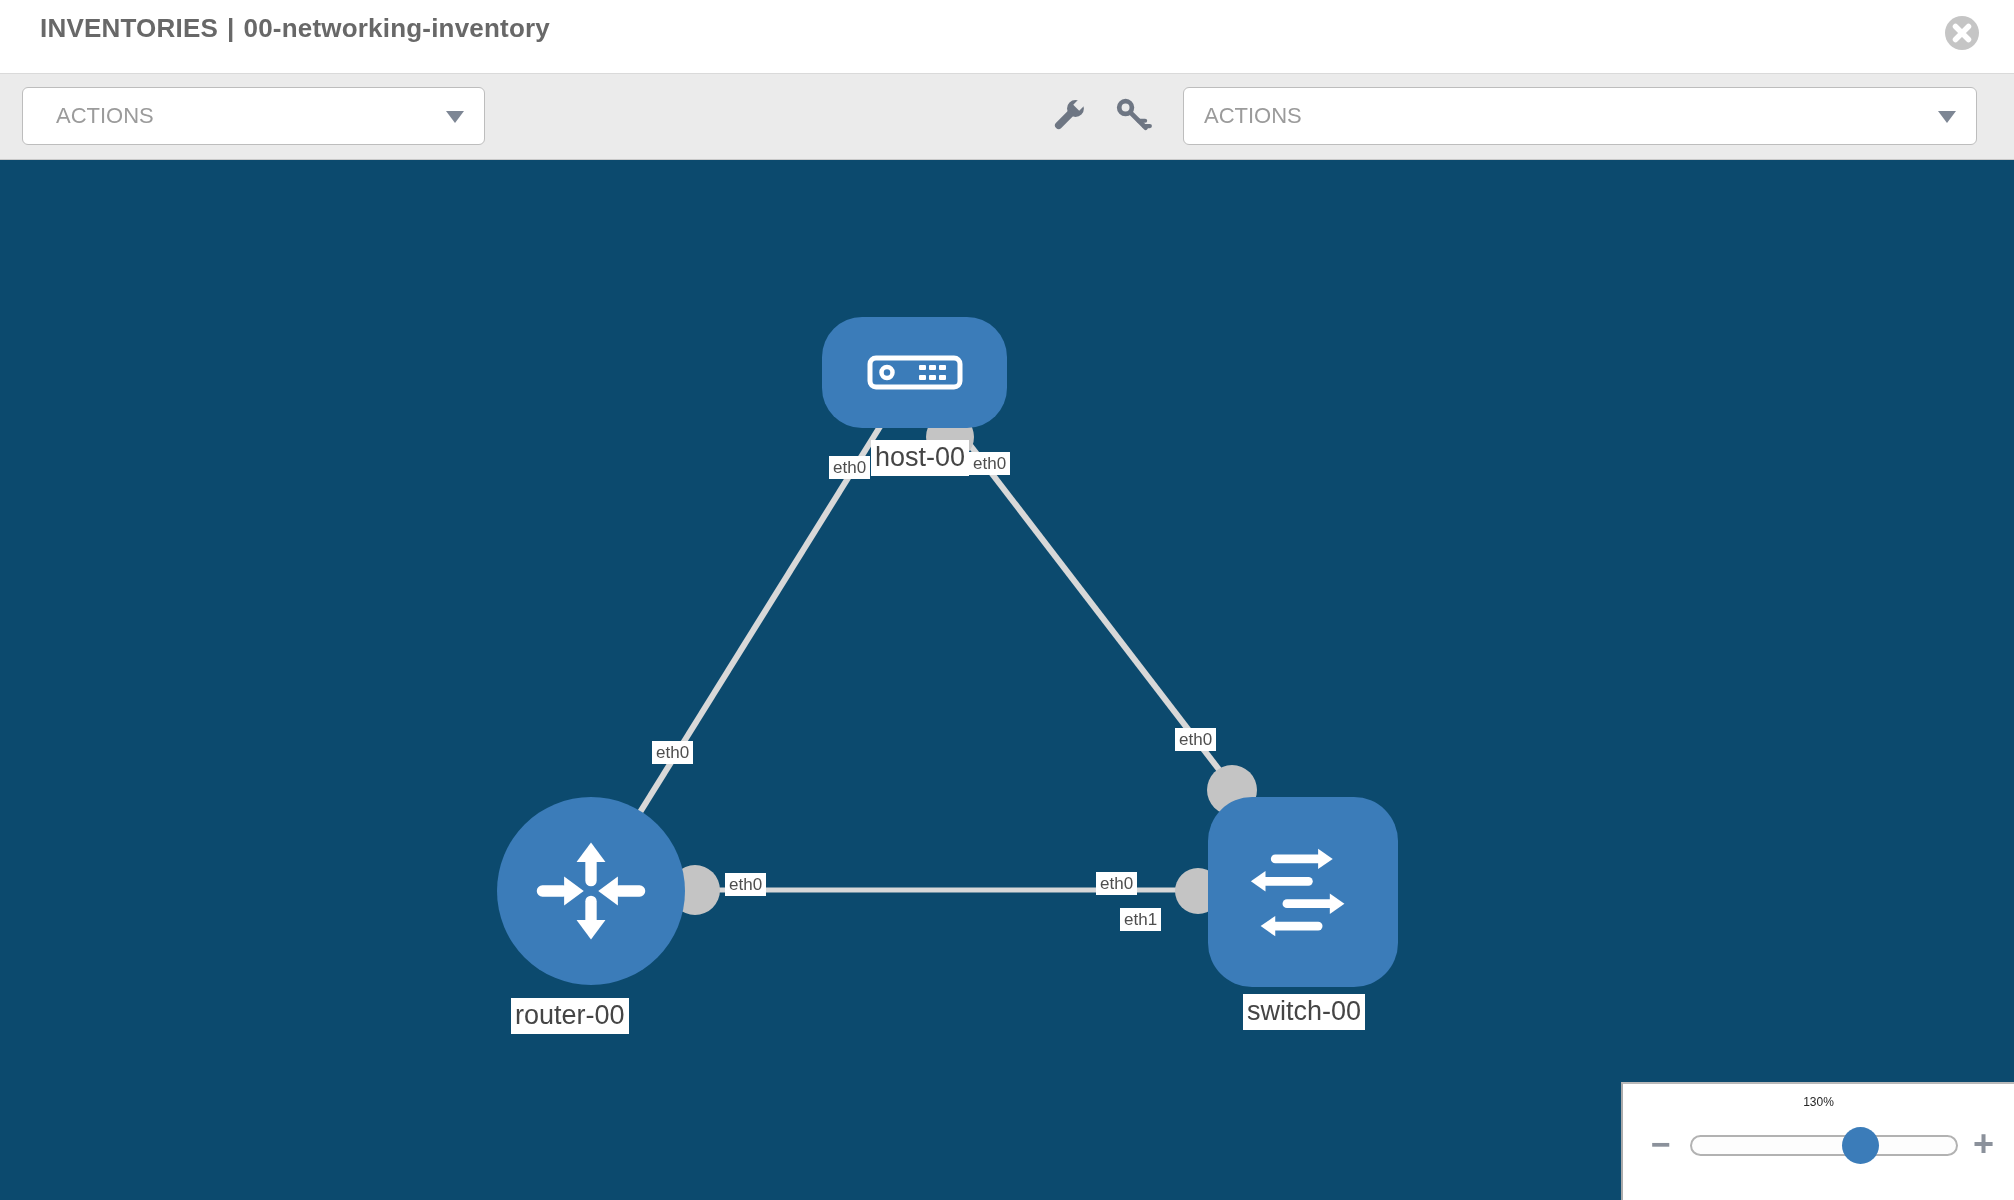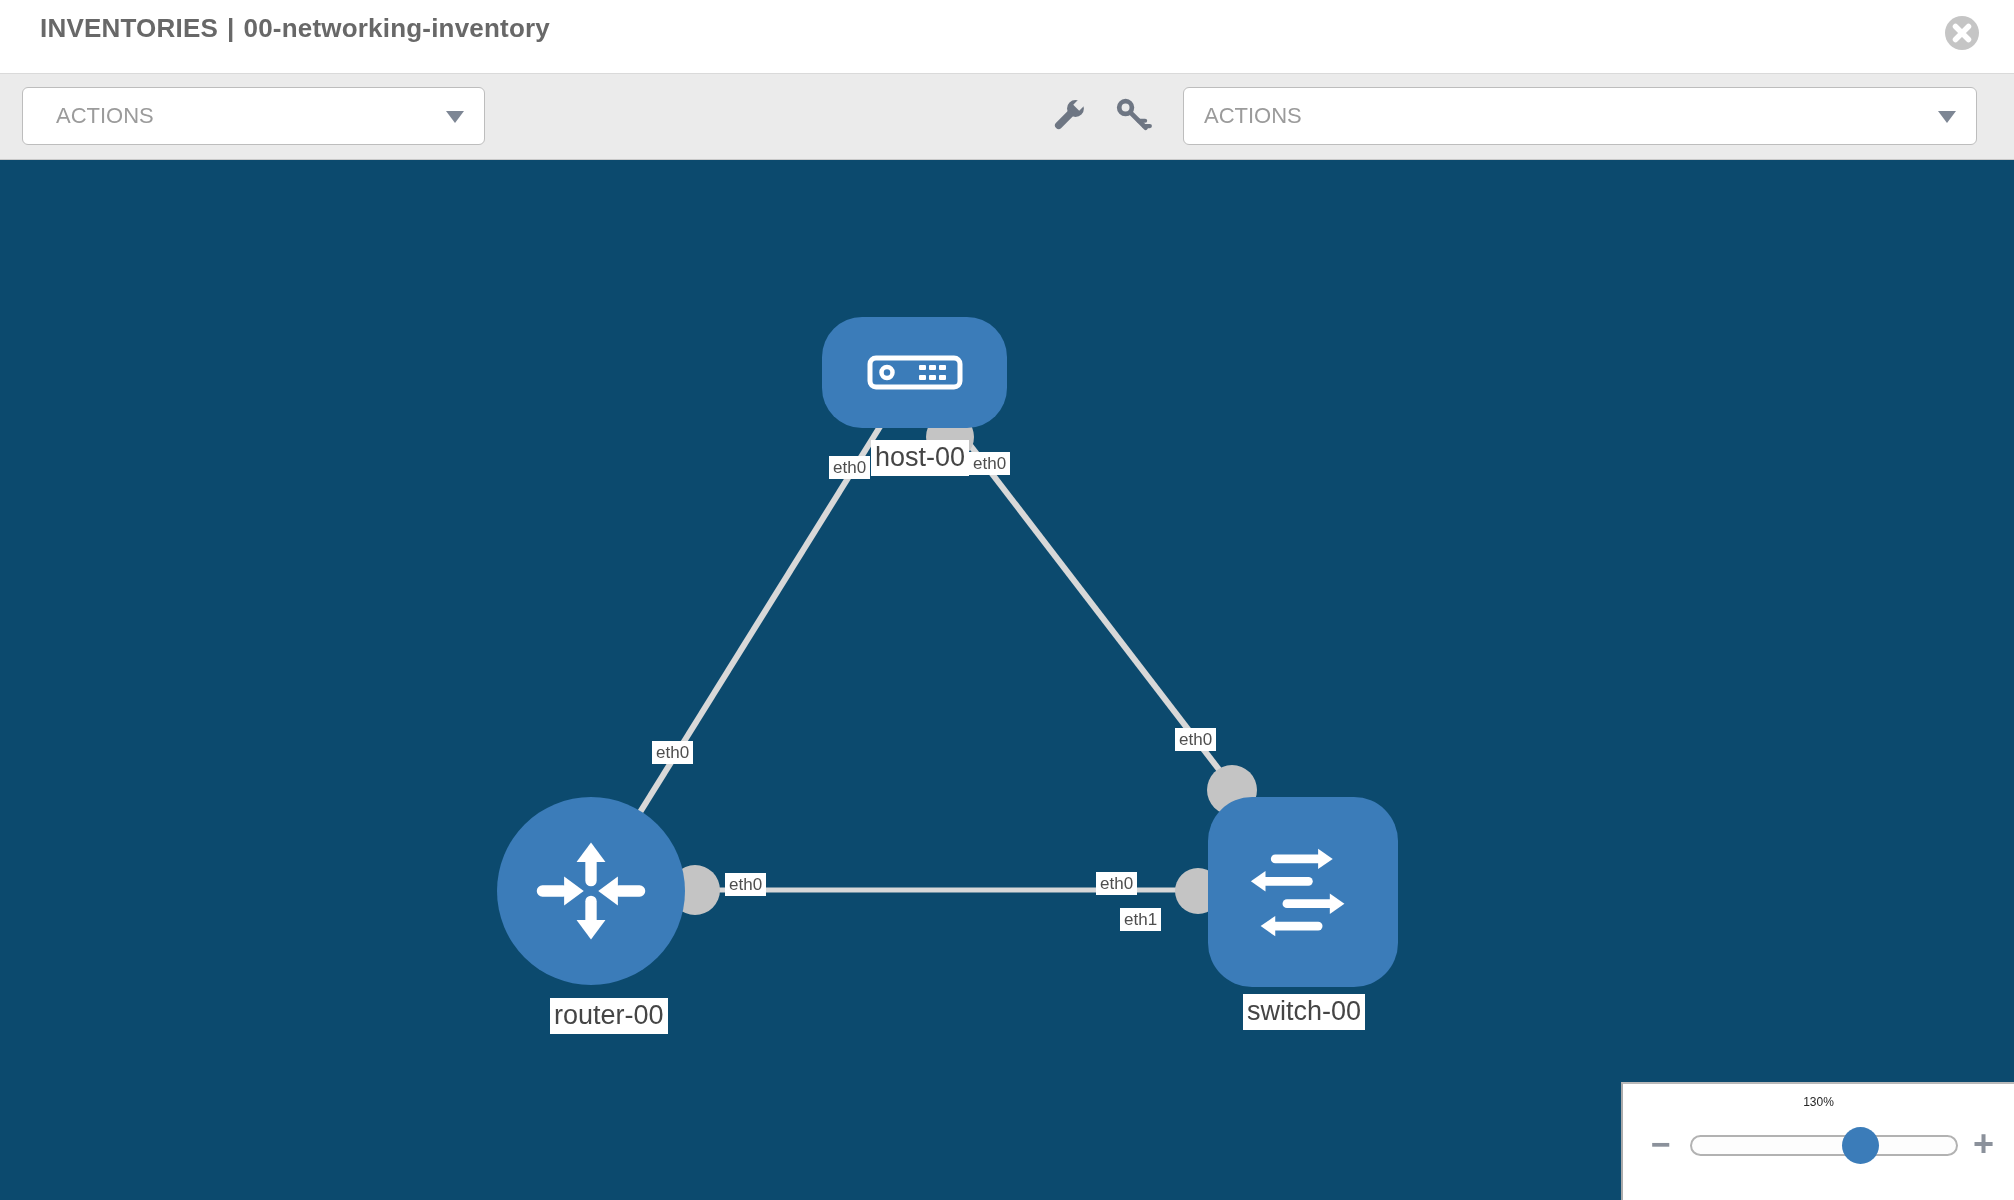--- a/index.html
+++ b/index.html
@@ -146,21 +146,21 @@
 
     <div class="lbl lbl-iface" style="left:829px;top:296px;">eth0</div>
     <div class="lbl lbl-iface" style="left:969px;top:292px;">eth0</div>
     <div class="lbl lbl-iface" style="left:652px;top:581px;">eth0</div>
     <div class="lbl lbl-iface" style="left:1175px;top:568px;">eth0</div>
     <div class="lbl lbl-iface" style="left:725px;top:713px;">eth0</div>
     <div class="lbl lbl-iface" style="left:1096px;top:712px;">eth0</div>
     <div class="lbl lbl-iface" style="left:1120px;top:748px;">eth1</div>
 
     <div class="lbl lbl-node" style="left:871px;top:280px;">host-00</div>
-    <div class="lbl lbl-node" style="left:550px;top:838px;text-align:center;">router-00</div>
+    <div class="lbl lbl-node" style="left:511px;top:838px;text-align:center;">router-00</div>
     <div class="lbl lbl-node" style="left:1243px;top:834px;">switch-00</div>
   </div>
 
   <div class="zoom-panel">
     <div class="zoom-value">130%</div>
     <div class="zoom-row">
       <span class="zoom-minus">−</span>
       <div class="zoom-track">
         <div class="zoom-thumb"></div>
       </div>

